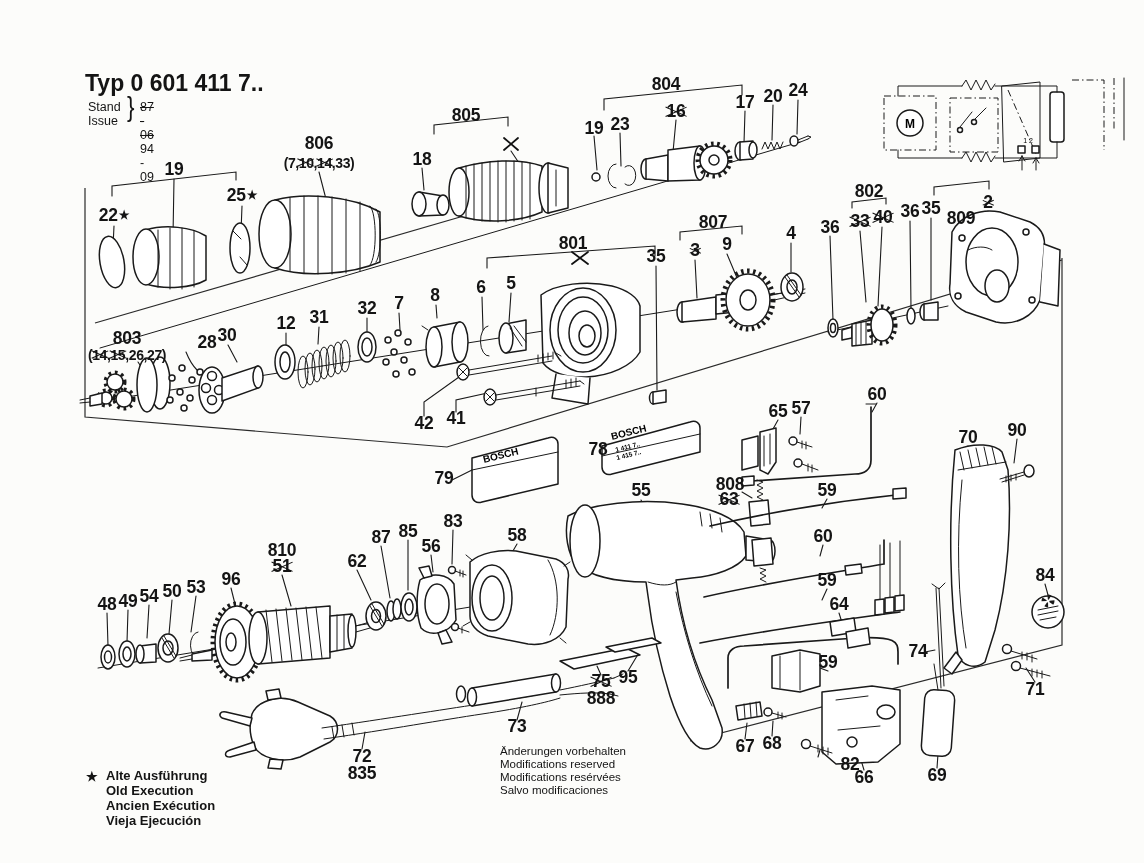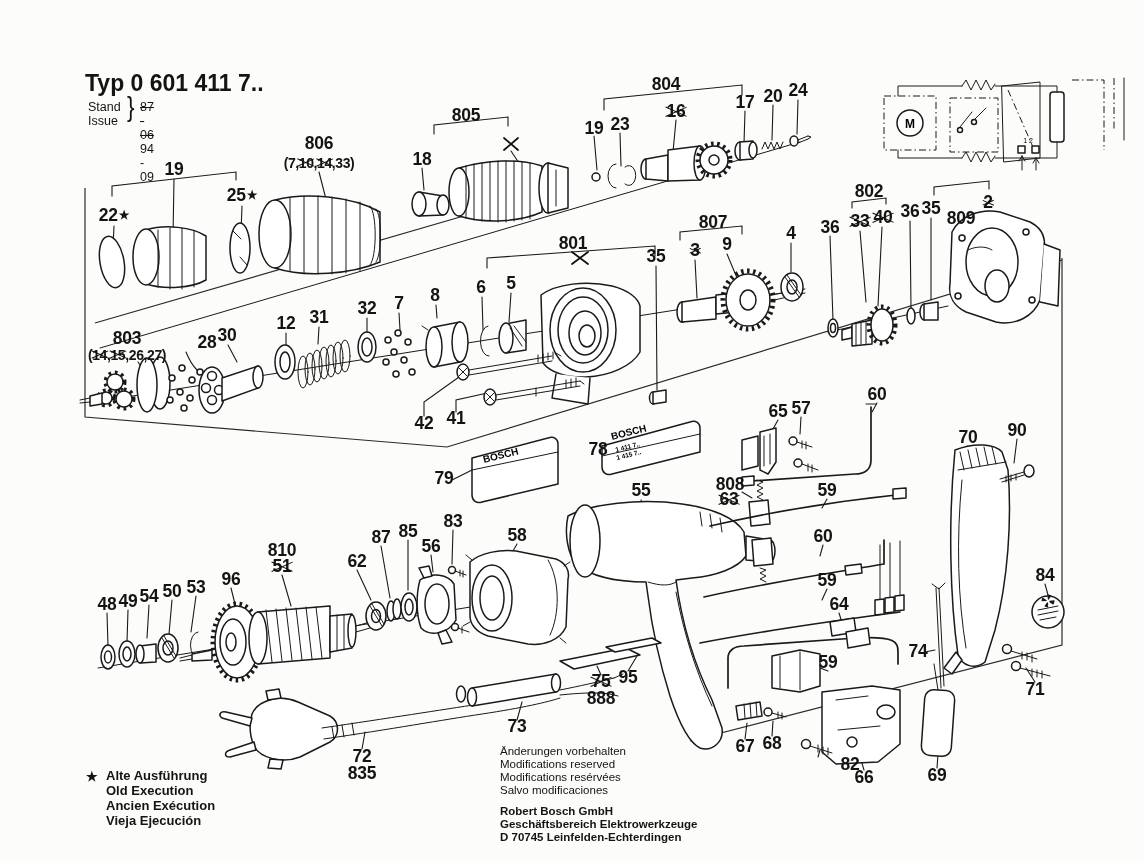--- a/index.html
+++ b/index.html
@@ -567,20 +567,15 @@
     </div>
   </div>
 
   <div id="footer">
     <div class="mods">
       <div>Änderungen vorbehalten</div>
       <div>Modifications reserved</div>
       <div>Modifications resérvées</div>
       <div>Salvo modificaciones</div>
     </div>
-    <div class="company">
-      <div>Robert Bosch GmbH</div>
-      <div>Geschäftsbereich Elektrowerkzeuge</div>
-      <div>D 70745 Leinfelden-Echterdingen</div>
-    </div>
   </div>
 
 </div>
 
 </body></html>

